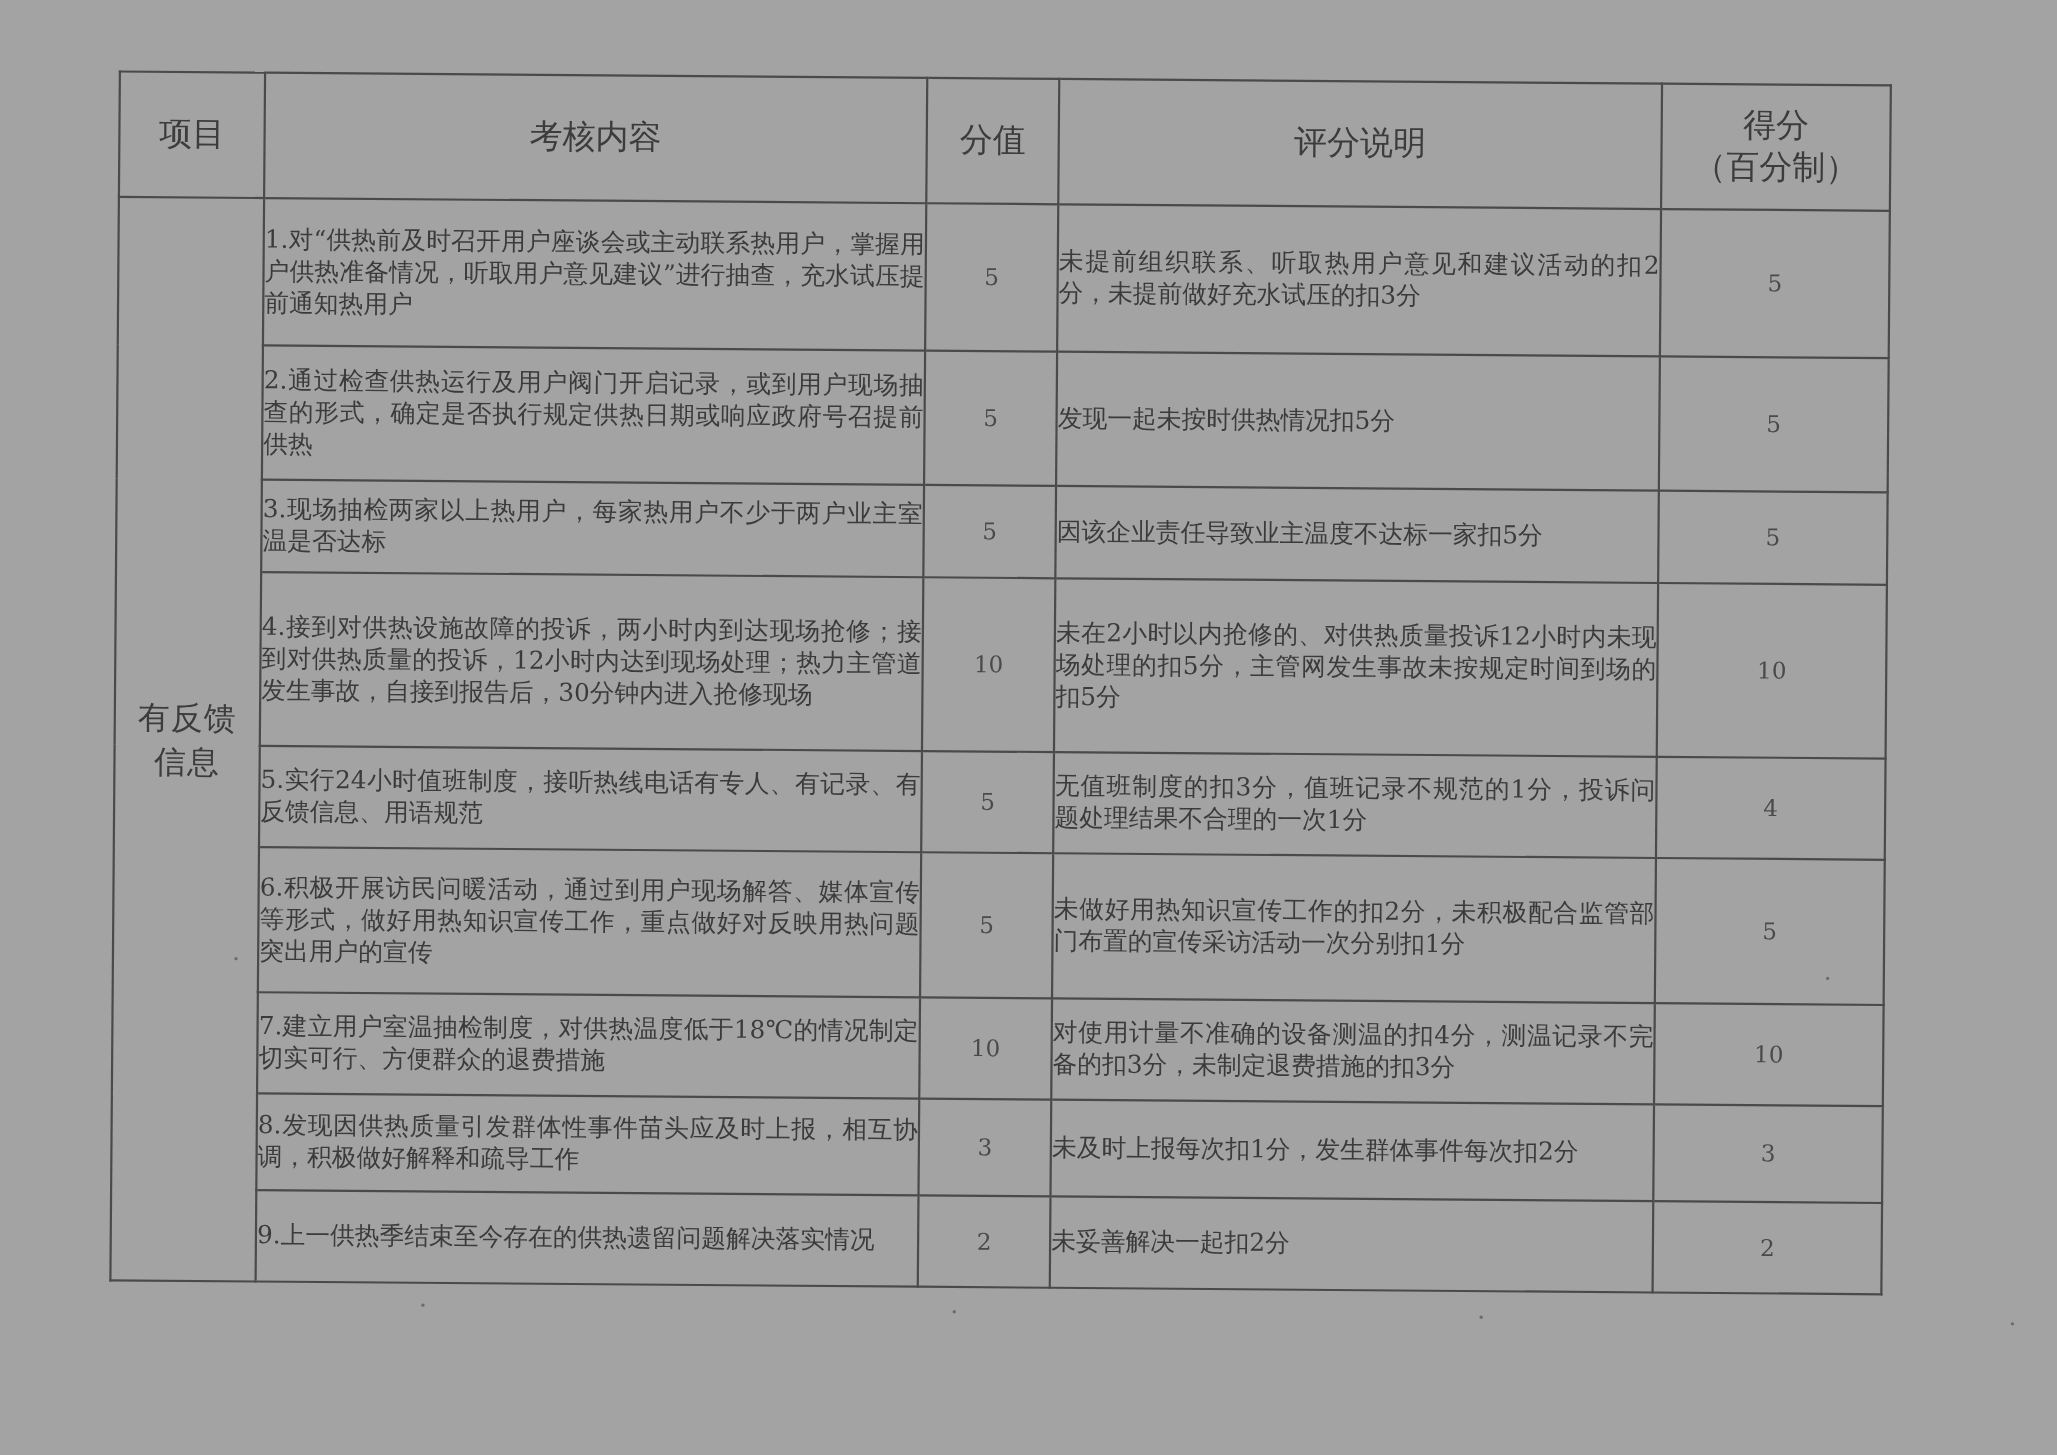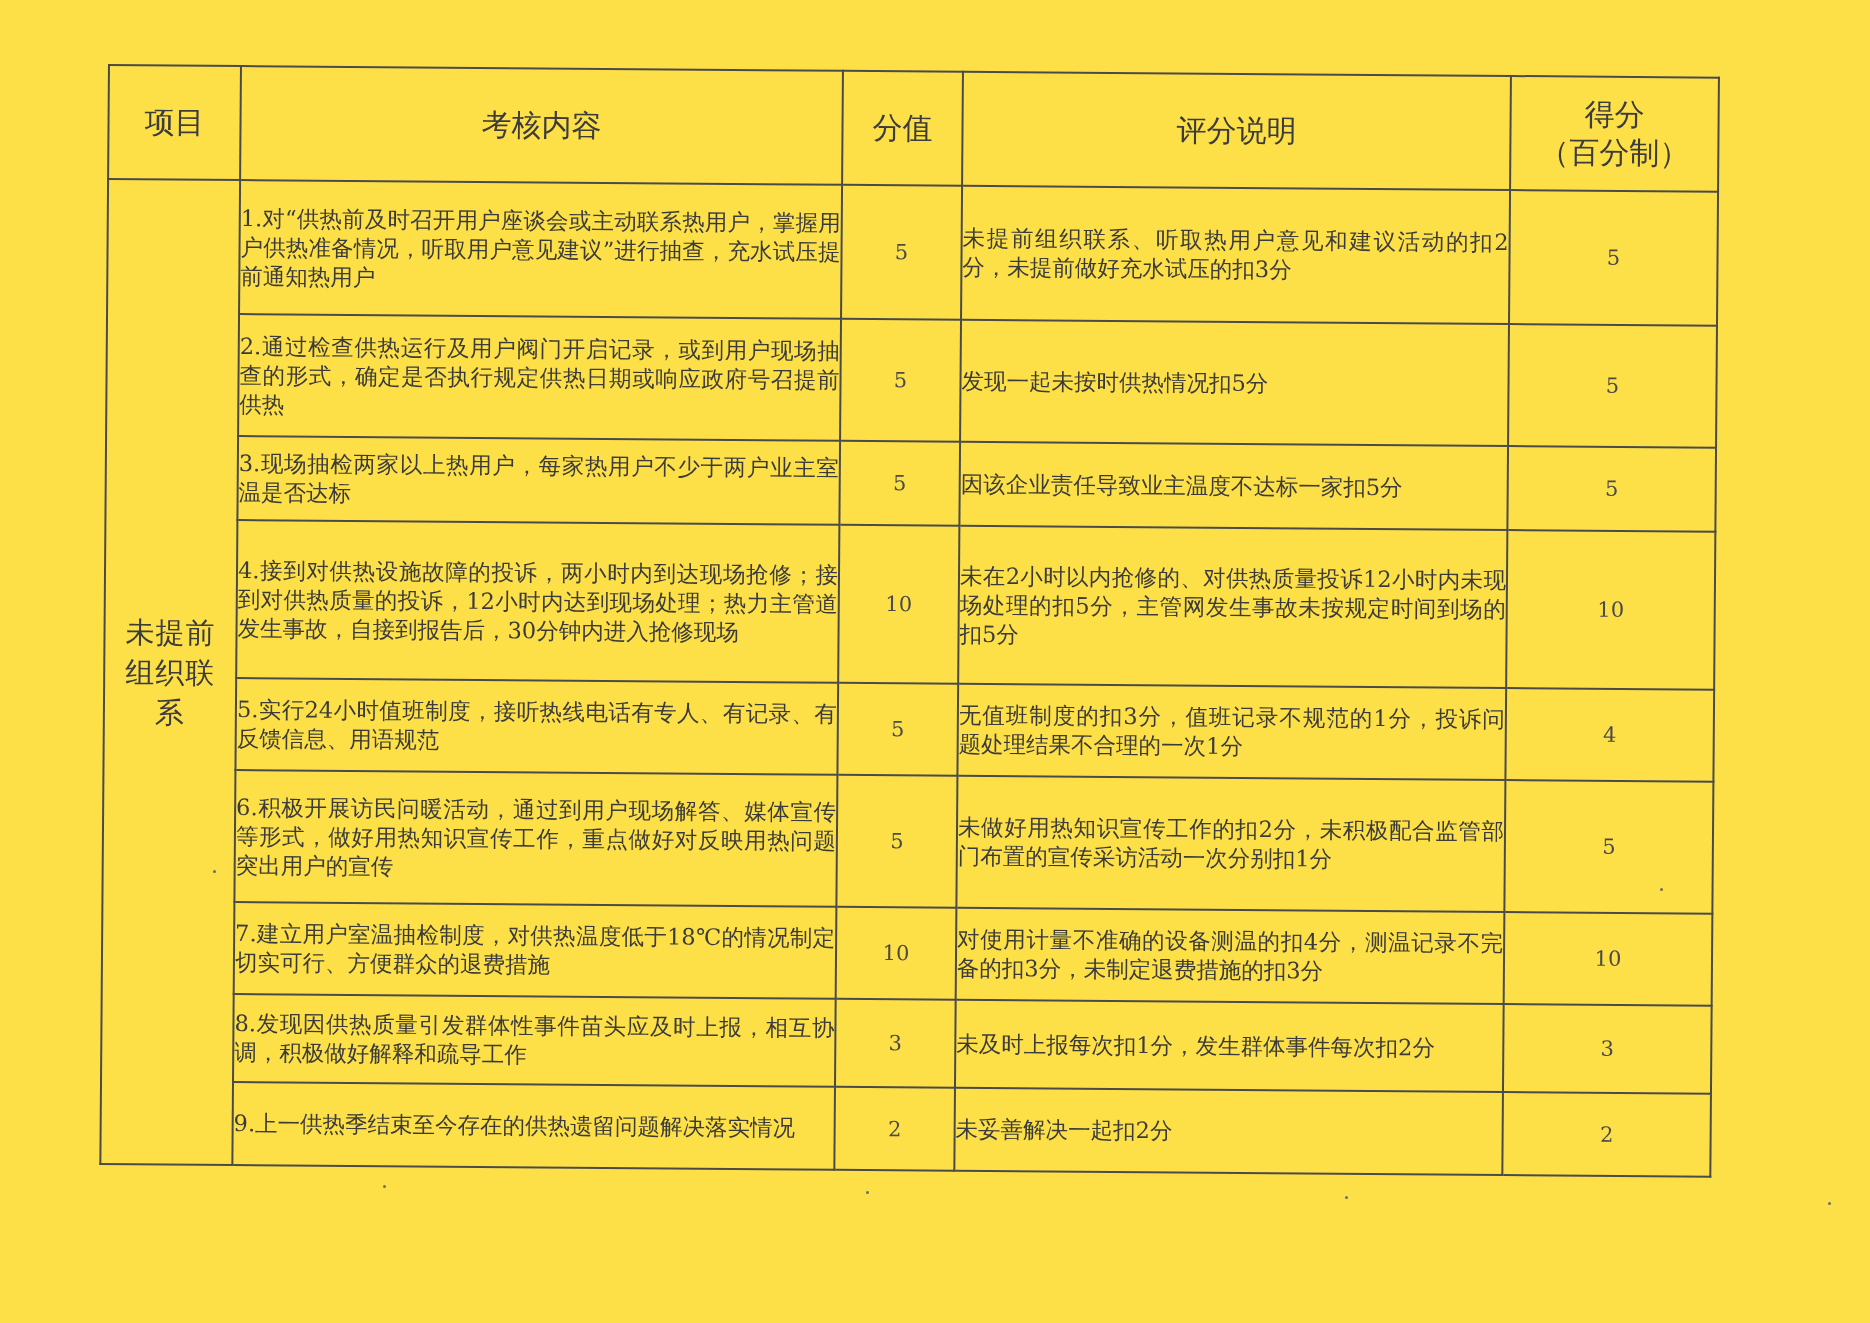--- a/index.html
+++ b/index.html
@@ -12,21 +12,21 @@
       height: 1323px;
       position: relative;
       overflow: hidden;
       font-family: "DejaVu Serif", "Liberation Serif", serif;
       color: #3a3a3a;
     }
     .page {
       position: absolute;
       left: 0; top: 0;
       width: 1870px; height: 1323px;
-      background: #fde047;
+      background: #a3a3a3;
     }
     .table-wrap {
       position: absolute;
       left: 108px;
       top: 64px;
       transform-origin: 0 0;
       transform: rotate(0.45deg);
     }
     table.score-table {
       border-collapse: collapse;
@@ -103,21 +103,21 @@
           <th>评分说明</th>
           <th>
             <div>得分</div>
             <div>（百分制）</div>
           </th>
         </tr>
       </thead>
       <tbody>
         <tr style="height:134px">
           <td class="category" rowspan="9">
-            <span class="cat-text">未提前组织联系</span>
+            <span class="cat-text">有反馈信息</span>
           </td>
           <td class="content">1.对“供热前及时召开用户座谈会或主动联系热用户，掌握用户供热准备情况，听取用户意见建议”进行抽查，充水试压提前通知热用户</td>
           <td class="num">5</td>
           <td class="desc">未提前组织联系、听取热用户意见和建议活动的扣2分，未提前做好充水试压的扣3分</td>
           <td class="num">5</td>
         </tr>
         <tr style="height:122px">
           <td class="content">2.通过检查供热运行及用户阀门开启记录，或到用户现场抽查的形式，确定是否执行规定供热日期或响应政府号召提前供热</td>
           <td class="num">5</td>
           <td class="desc">发现一起未按时供热情况扣5分</td>

